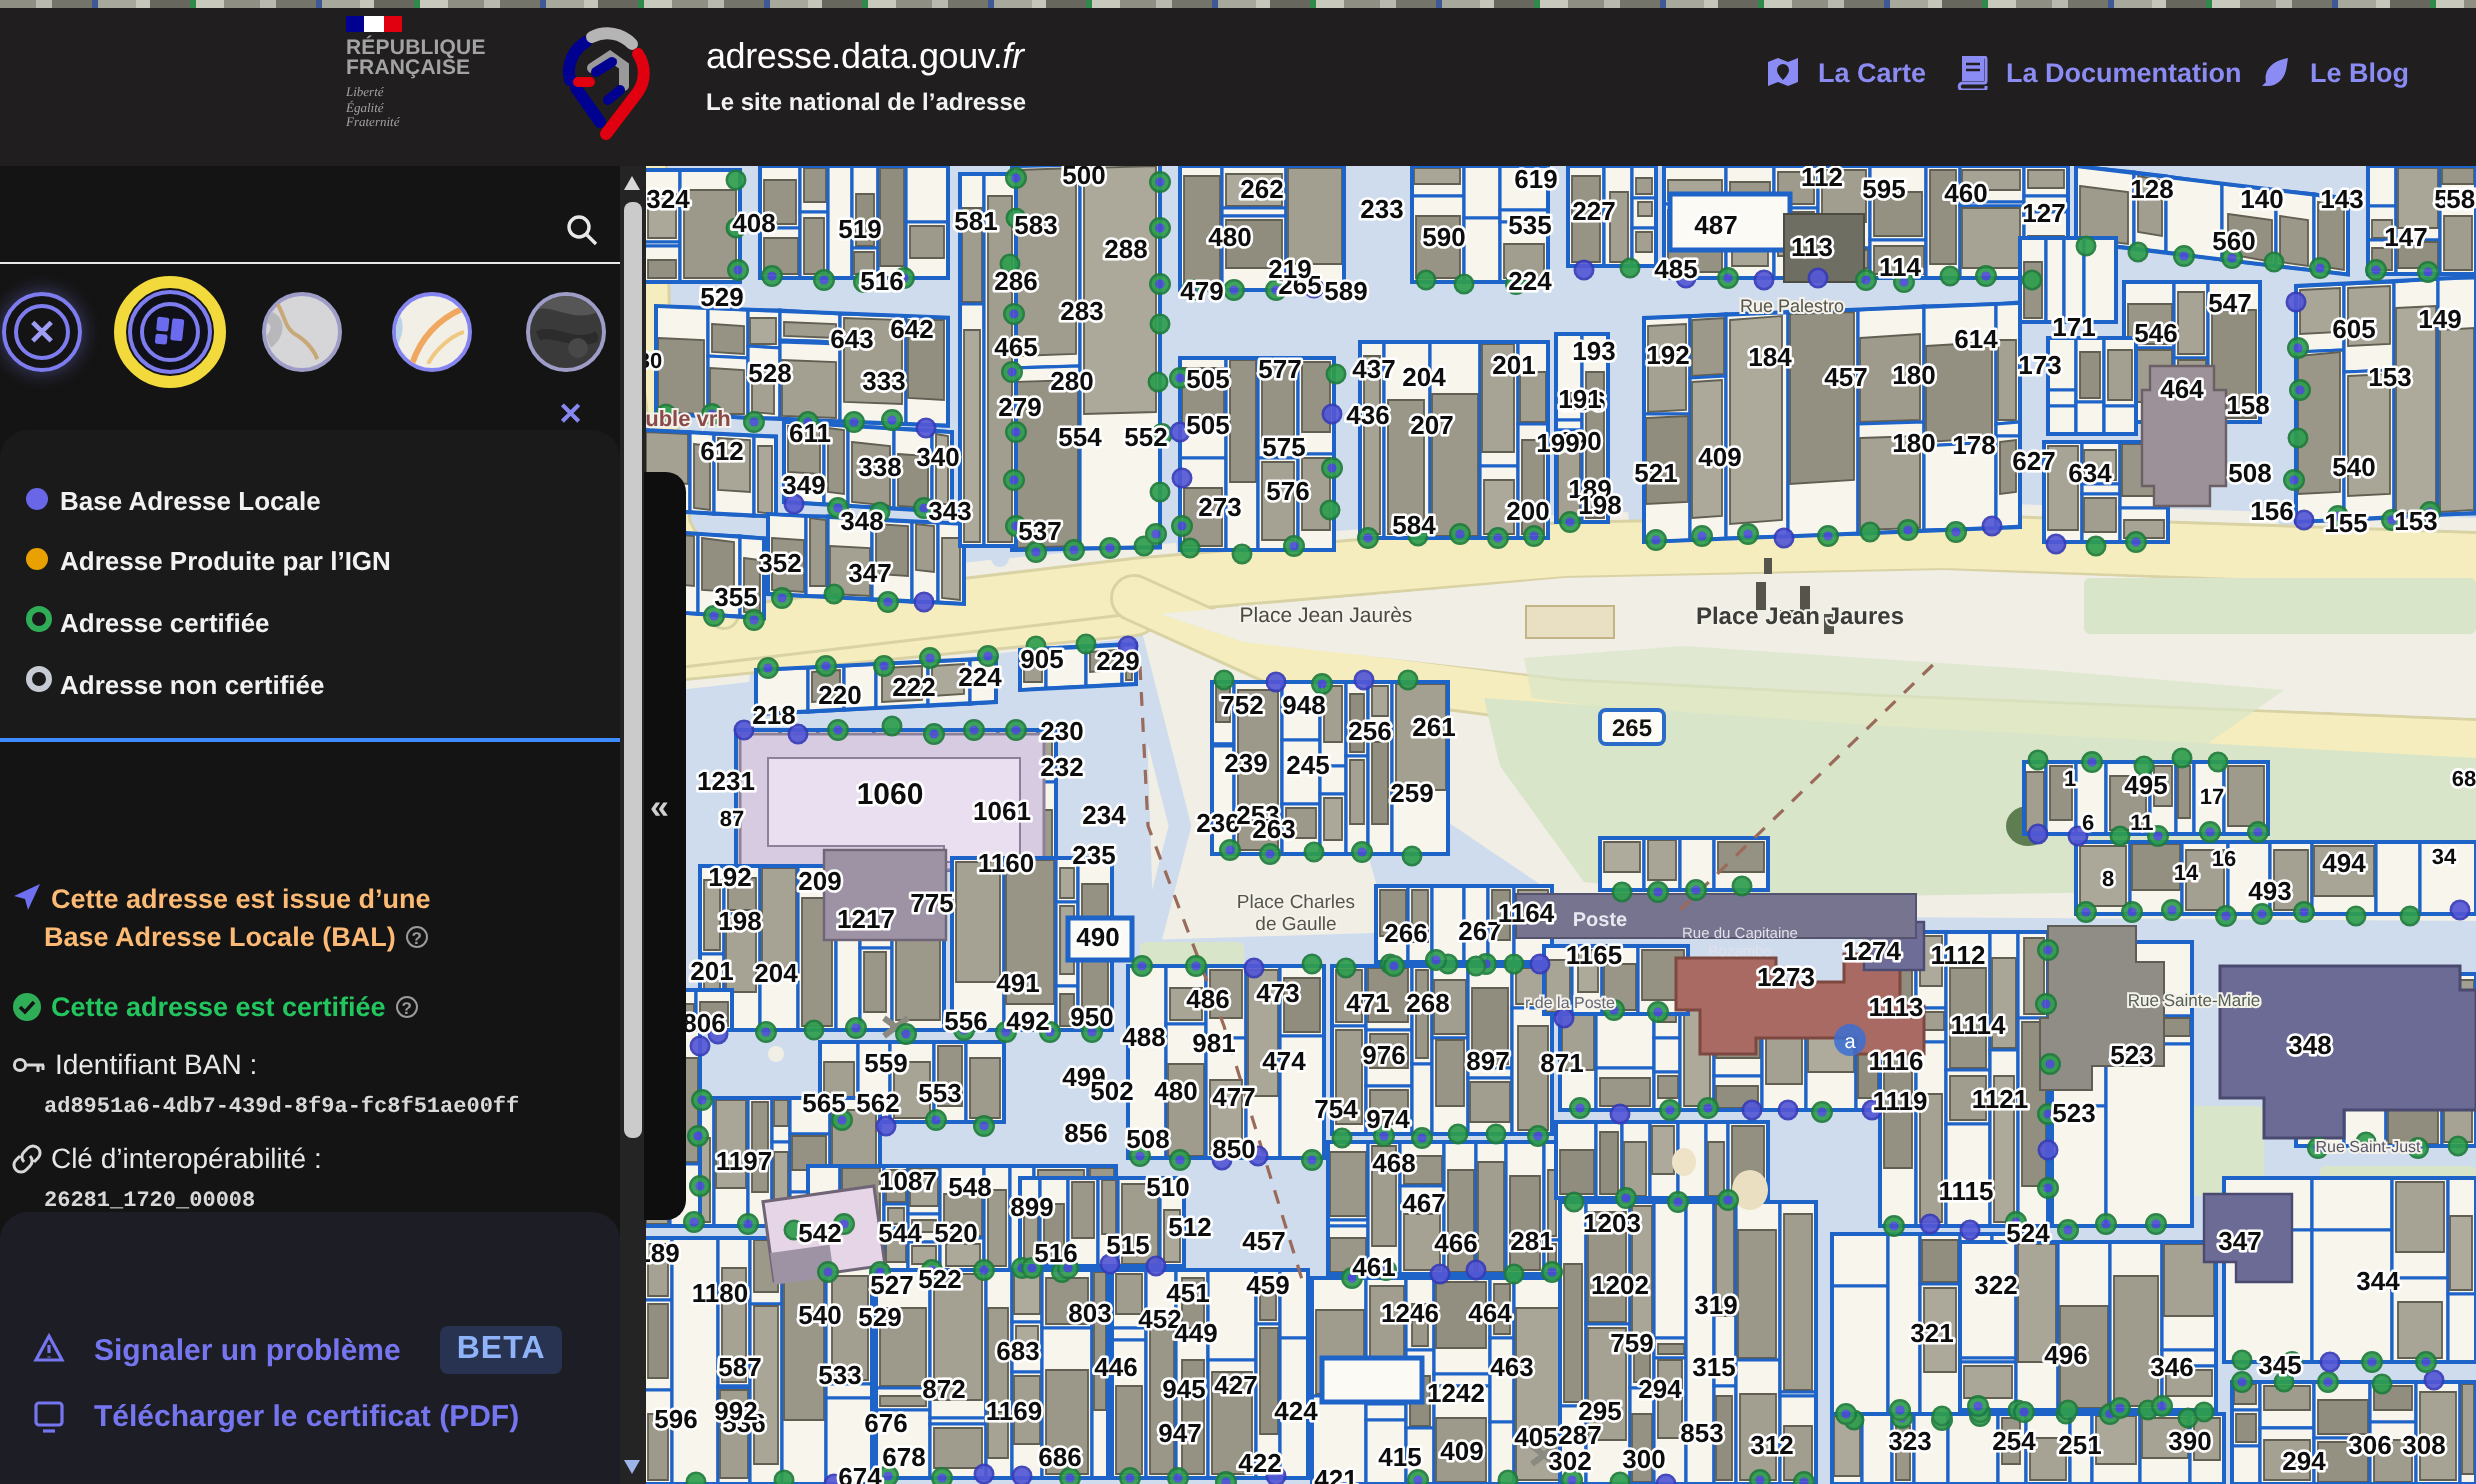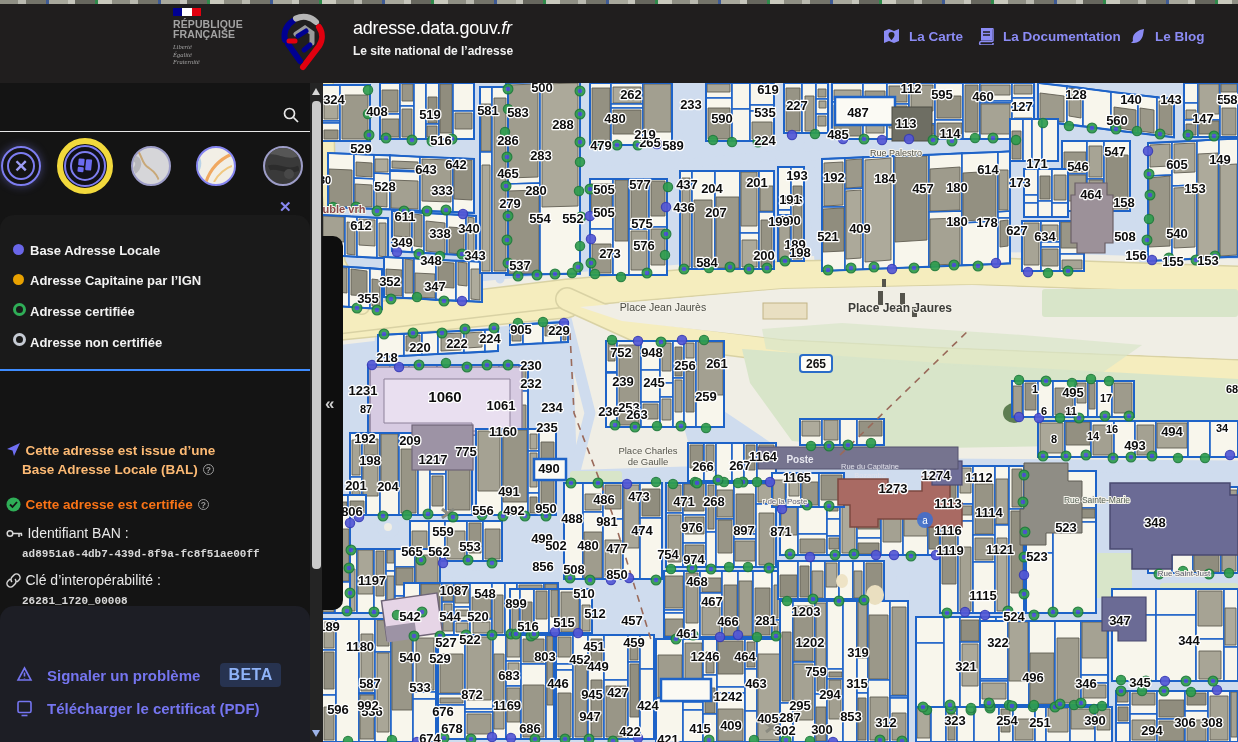--- a/index.html
+++ b/index.html
@@ -30,21 +30,21 @@
 #legendpanel{position:absolute;left:0;top:132px;width:310px;height:156px;background:#1a1a1a;
  border-radius:14px 14px 0 0}
 .leg{position:absolute;left:30px;font-size:13px;font-weight:bold;color:#f2f2f2;white-space:nowrap}
 .ldot{position:absolute;left:13px;width:11px;height:11px;border-radius:50%}
 #blueline{position:absolute;left:0;top:286px;width:310px;height:2px;background:#3e8cff}
 #crumbs{position:absolute;left:2px;top:293px;width:308px;font-size:12px;color:#9b9b9b;line-height:23px;white-space:nowrap}
 #crumbs u{text-underline-offset:3px}
 .sep{color:#777;font-size:11px;padding:0 4px;font-weight:bold}
 .drow{position:absolute;left:6px;white-space:nowrap}
 .purp{color:#fdba74;font-weight:bold;font-size:13.5px}
-.grn{color:#f97316;font-weight:bold;font-size:13.5px}
+.grn{color:#22c55e;font-weight:bold;font-size:13.5px}
 .wht{color:#e8e8e8;font-size:14px}
 .mono{font-family:"Liberation Mono",monospace;font-size:11px;color:#d8d8d8;font-weight:bold}
 .inf{display:inline-block;width:11px;height:11px;border:1px solid #9a9a9a;border-radius:50%;
  color:#9a9a9a;font-size:8.5px;text-align:center;line-height:11px;font-weight:bold;vertical-align:1px;margin-left:5px}
 #actions{position:absolute;left:0;top:523px;width:310px;height:136px;background:#1d1e25;border-radius:14px 14px 0 0}
 .act{position:absolute;left:16px;display:flex;align-items:center;gap:14px;color:#7575f0;
  font-weight:bold;font-size:15px}
 .beta{background:#273350;color:#8fb3f8;font-size:16px;font-weight:bold;border-radius:4px;
  padding:3px 8px;letter-spacing:.5px;margin-left:6px}
 #scrollcol{position:absolute;left:310px;top:83px;width:13px;height:659px;background:#242424}
@@ -1916,21 +1916,21 @@
           <path d="M0,8 C10,2 20,14 34,8 V0 H0 Z" fill="#565656"></path>
           <path d="M4,20 C12,16 22,26 34,20" stroke="#2c2c2c" stroke-width="5" fill="none"></path>
           <circle cx="24" cy="26" r="5" fill="#484848"></circle>
         </svg>
   </div>
   <div style="position:absolute;left:279px;top:115px;color:#8787f0;font-size:15px;font-weight:bold">✕</div>
   <div id="legendpanel"></div>
   <div class="ldot" style="top:161px;background:#6a66e8"></div>
       <div class="leg" style="top:160px">Base Adresse Locale</div>
   <div class="ldot" style="top:191px;background:#e8a100"></div>
-      <div class="leg" style="top:190px">Adresse Capitaine par l’IGN</div>
+      <div class="leg" style="top:190px">Adresse Produite par l’IGN</div>
   <div class="ldot" style="top:220px;background:none;border:3px solid #2fae57;width:13px;height:13px"></div>
       <div class="leg" style="top:221px">Adresse certifiée</div>
   <div class="ldot" style="top:250px;background:none;border:3px solid #c6cbd4;width:13px;height:13px"></div>
       <div class="leg" style="top:252px">Adresse non certifiée</div>
   <div id="blueline"></div>
   <div class="drow" style="top:358px"><svg width="15" height="15" viewBox="0 0 15 15" fill="#6f6ff2" style="vertical-align:-2px">
           <path d="M1,7 L14,1 L8,14 L6.5,8.5 Z"></path>
         </svg>&nbsp;<span class="purp">Cette adresse est issue d’une</span></div>
   <div class="drow" style="top:377px;left:22px"><span class="purp">Base Adresse Locale (BAL)</span><span class="inf">?</span></div>
   <div class="drow" style="top:412px"><svg width="15" height="15" viewBox="0 0 15 15" style="vertical-align:-3px">

